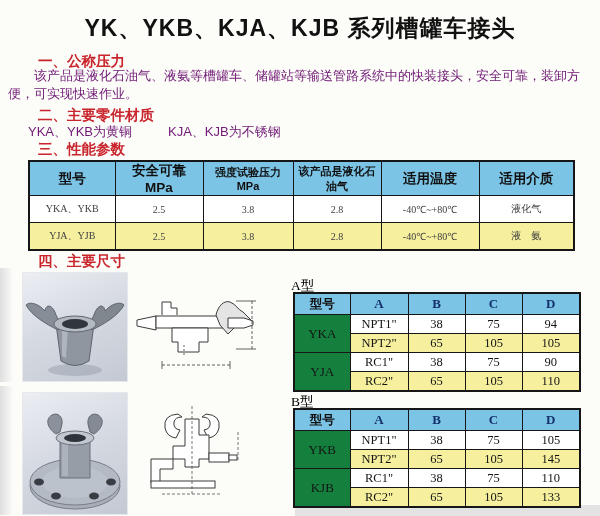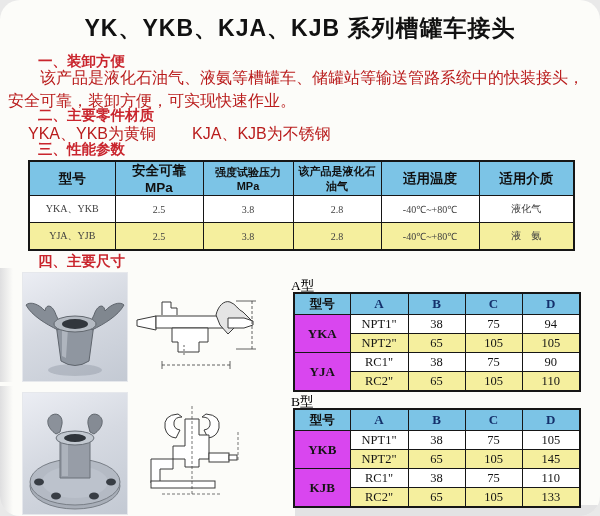--- a/index.html
+++ b/index.html
@@ -1,57 +1,57 @@
 <!DOCTYPE html>
 <html><head>
 <meta charset="utf-8">
 <style>
   html,body{margin:0;padding:0;background:#e9e9e9;}
   #page{position:relative;width:600px;height:516px;background:#fcfcf9;overflow:hidden;
-        font-family:"Liberation Sans",sans-serif;color:#1a1a1a;border-radius:20px;}
+        font-family:"Liberation Sans",sans-serif;color:#1a1a1a;}
   .abs{position:absolute;}
   .page-title{top:13px;left:0;width:600px;text-align:center;font-size:23px;font-weight:bold;
               letter-spacing:1px;color:#111;}
   .red-h{color:#c9252d;font-weight:bold;font-size:14.5px;}
-  .body-text{font-size:16px;line-height:1.42;color:#b91c1c;}
+  .body-text{font-size:13px;line-height:1.42;color:#701a75;}
   .para{left:8px;top:67px;width:586px;text-indent:2em;}
   .materials{left:28px;top:123px;}
   .materials .gap{display:inline-block;width:36px;}
 
   table{border-collapse:collapse;}
   .perf{left:28px;top:160px;border:2px solid #161616;font-family:"Liberation Serif",serif;}
   .perf th,.perf td{border:1px solid #161616;text-align:center;padding:0 2px;}
   .perf th{background:#7cc4e6;height:29px;font-size:13.5px;font-family:"Liberation Sans",sans-serif;color:#101010;}
   .perf th.small{font-size:11px;}
   .perf td{height:26px;font-size:10px;color:#404040;}
   tr.yellow td{background:#f5ef9e;}
   tr.white td{background:#ffffff;}
 
   .dim{border:2px solid #161616;font-family:"Liberation Serif",serif;}
   .dim th,.dim td{border:1px solid #161616;text-align:center;padding:0 2px;}
   .dim th{background:#7cc4e6;height:20px;font-size:13px;color:#14306b;}
   .dim th.cjk{font-family:"Liberation Sans",sans-serif;color:#101010;font-size:12.5px;}
   .dim td{height:18px;font-size:12.5px;color:#141414;}
-  .dim td.model{background:#d946ef;font-size:13px;font-weight:bold;}
+  .dim td.model{background:#15803d;font-size:13px;}
   .dim-label{font-family:"Liberation Serif",serif;font-size:13.5px;color:#000000;}
 
   .photo{background:linear-gradient(155deg,#eceef4 0%,#d6dae2 45%,#c3c9d3 100%);
          box-shadow:inset 0 0 0 1px #e6e8ec;}
   .drawing{background:transparent;}
   .artifact-l{width:13px;background:linear-gradient(to right,#c6c6cb,rgba(255,255,255,0));opacity:.55;}
   .artifact-b{left:295px;top:505px;width:305px;height:11px;background:#d9d9dc;opacity:.7;}
 </style>
 </head>
 <body>
 
 <div id="page">
 
   <div class="abs page-title">YK、YKB、KJA、KJB 系列槽罐车接头</div>
 
-  <div class="abs red-h" style="left:38px;top:52px;">一、装卸方便</div>
+  <div class="abs red-h" style="left:38px;top:52px;">一、公称压力</div>
   <div class="abs body-text para">该产品是液化石油气、液氨等槽罐车、储罐站等输送管路系统中的快装接头，安全可靠，装卸方便，可实现快速作业。</div>
 
   <div class="abs red-h" style="left:38px;top:106px;">二、主要零件材质</div>
   <div class="abs body-text materials">
     <span>YKA、YKB为黄铜</span><span class="gap"></span><span>KJA、KJB为不锈钢</span>
   </div>
 
   <div class="abs red-h" style="left:38px;top:140px;">三、性能参数</div>
 
   <table class="abs perf">

